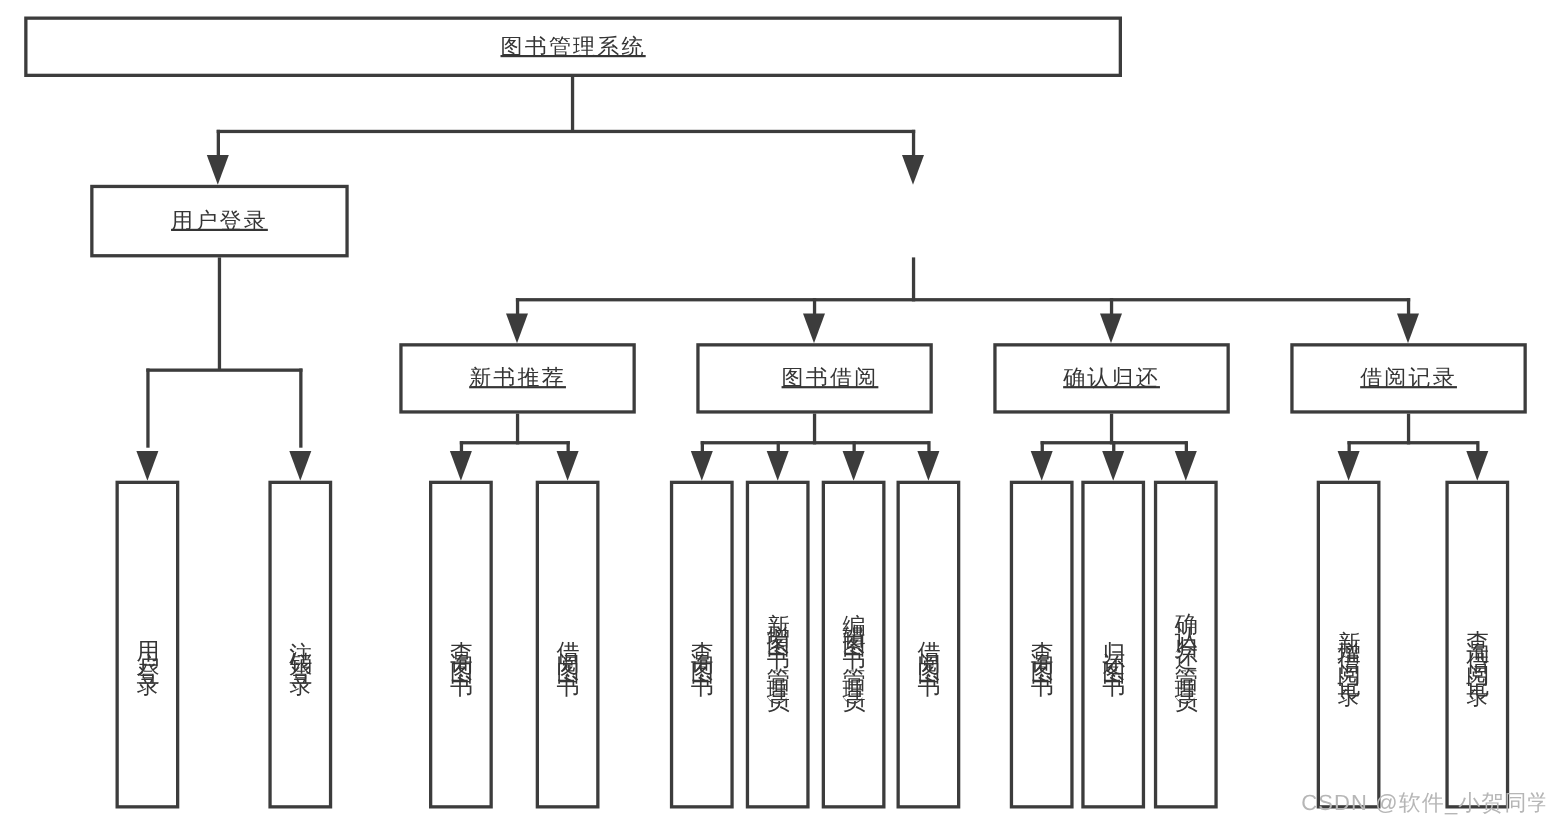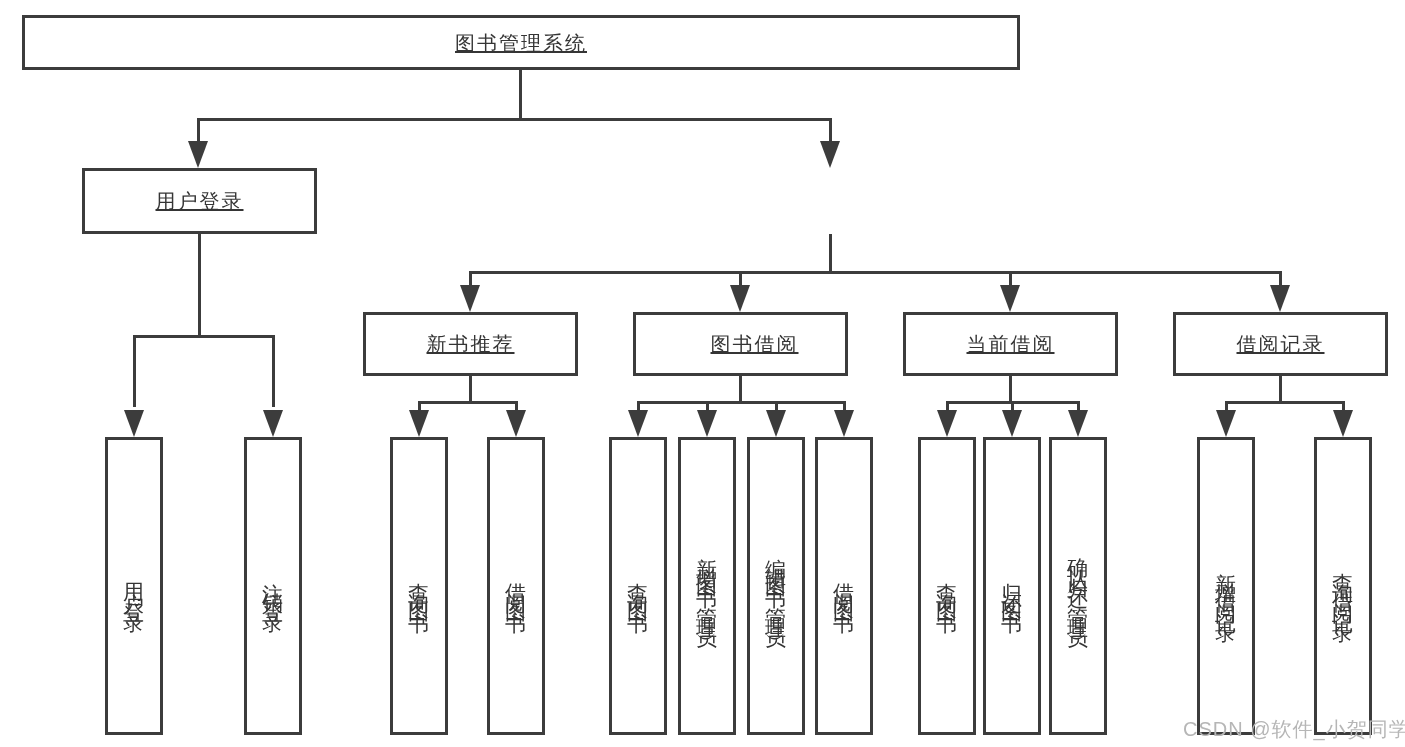--- a/index.html
+++ b/index.html
@@ -107,21 +107,21 @@
   <div class="arrow" style="left:1000px; top:285px;"></div>
   <div class="arrow" style="left:1270px; top:285px;"></div>
 
   <div class="box l2 l2a">
     <span class="hlabel">新书推荐</span>
   </div>
   <div class="box l2 l2b">
     <span class="hlabel">图书借阅</span>
   </div>
   <div class="box l2 l2c">
-    <span class="hlabel">当前借阅</span>
+    <span class="hlabel">确认归还</span>
   </div>
   <div class="box l2 l2d">
     <span class="hlabel">借阅记录</span>
   </div>
 
   <div class="line" style="left:469px; top:376px; width:3px; height:28px;"></div>
   <div class="line" style="left:418px; top:401px; width:100px; height:3px;"></div>
   <div class="line" style="left:418px; top:401px; width:3px; height:12px;"></div>
   <div class="line" style="left:515px; top:401px; width:3px; height:12px;"></div>
   <div class="arrow" style="left:409px; top:410px;"></div>

